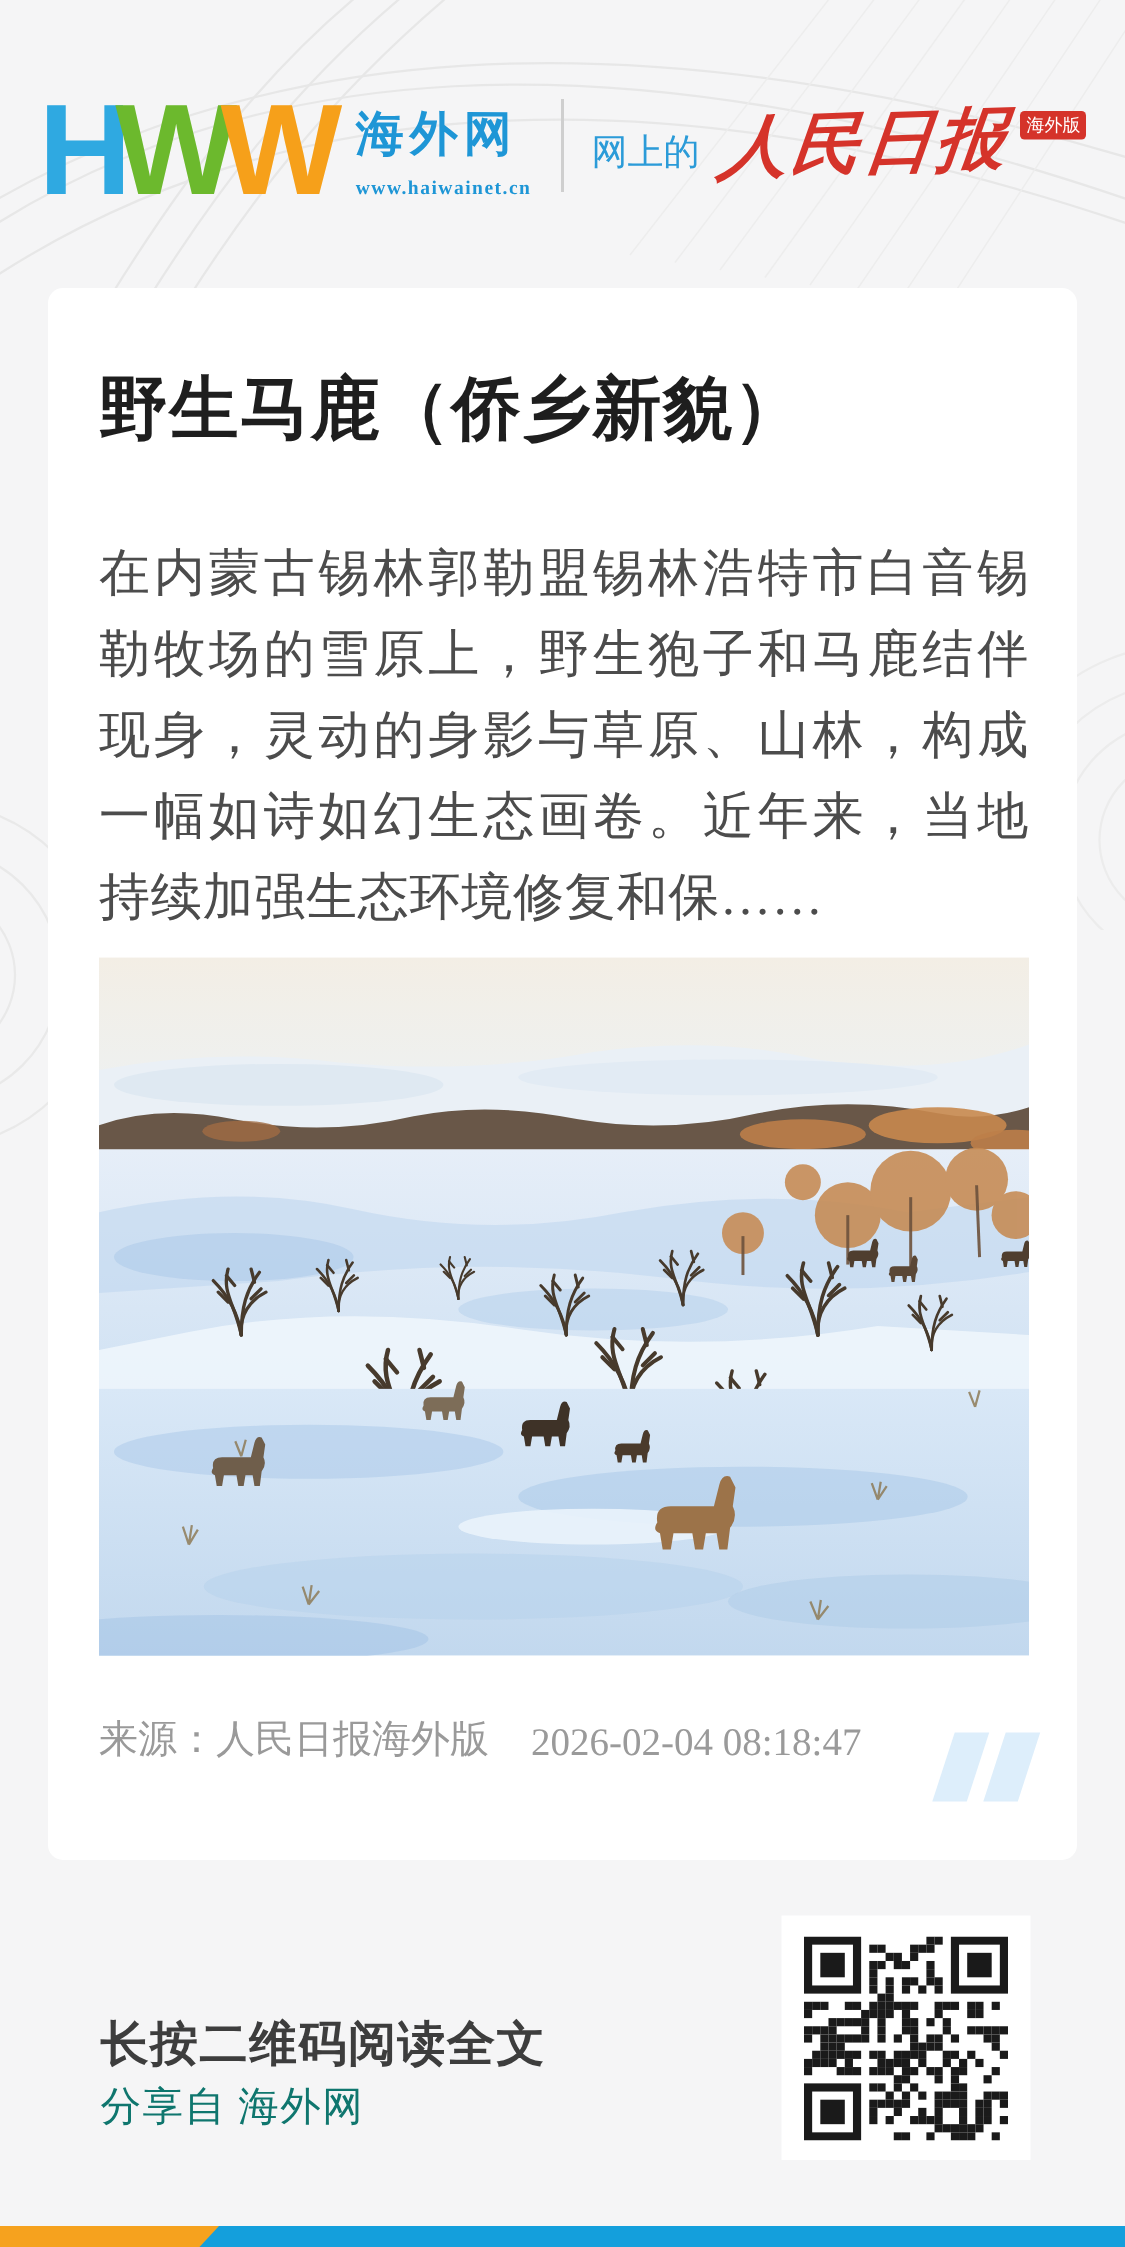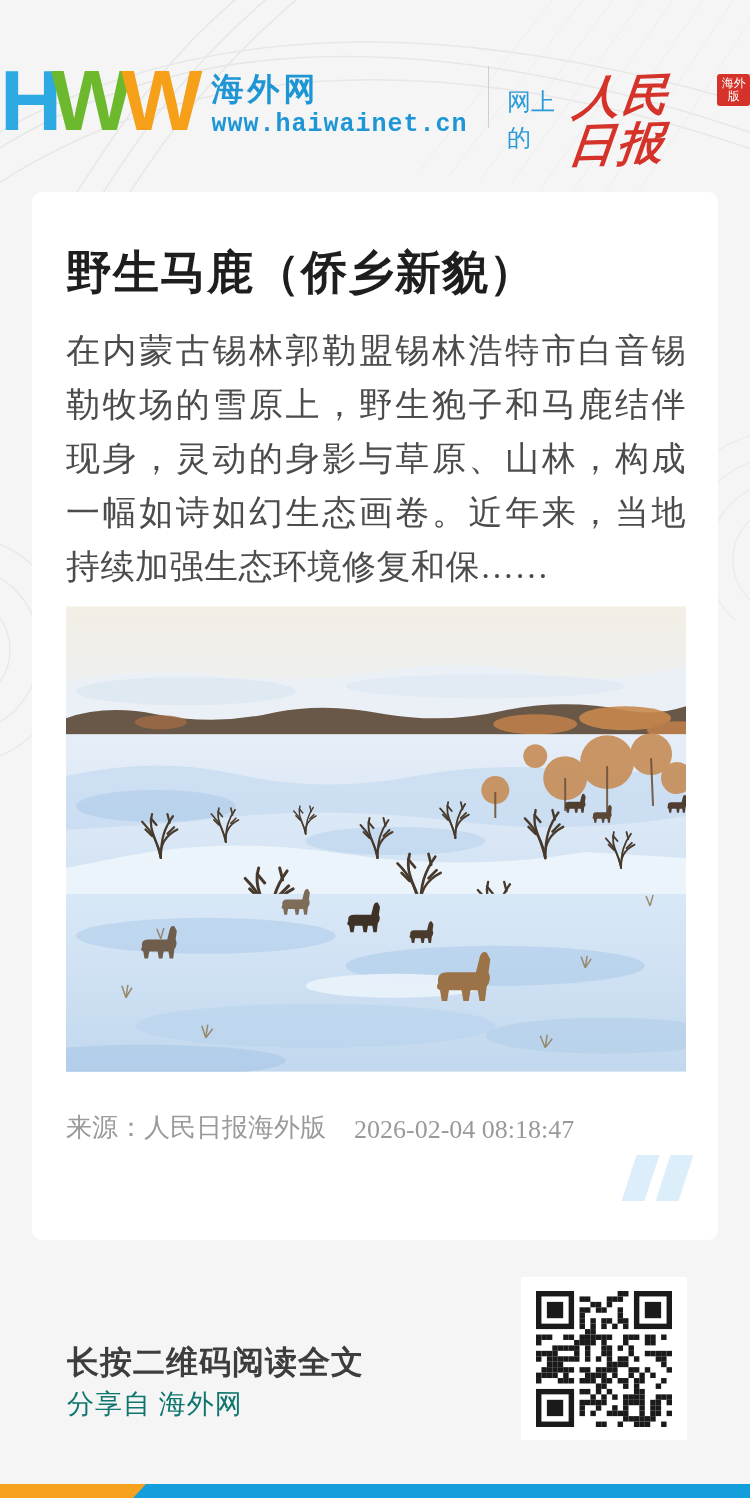--- a/index.html
+++ b/index.html
@@ -19,39 +19,39 @@
   .logo-group { display:flex; align-items:flex-start; }
   .hww { font-family:"Liberation Sans", sans-serif; font-weight:bold; font-size:86px;
          line-height:80px; letter-spacing:-7px; display:flex; }
   .hww span { text-shadow:-3px 3px 0 rgba(0,0,0,0.16), -1px 1px 0 rgba(255,255,255,0.5) inset; }
   .hww .l1 { color:#2FA9E1; }
   .hww .l2 { color:#6CB92D; margin-left:-4px; }
   .hww .l3 { color:#F6A01A; margin-left:-4px; }
   .site-col { margin-left:16px; margin-top:4px; display:flex; flex-direction:column; align-items:flex-start; }
   .site-name { color:#1E96D6; font-weight:bold; font-size:32px; line-height:50px; letter-spacing:4px;
                font-family:"Liberation Serif", serif; }
-  .site-url { color:#1E96D6; font-weight:bold; font-size:25px; line-height:22px; letter-spacing:1px;
-              font-family:Liberation Mono, monospace; }
+  .site-url { color:#1E96D6; font-weight:bold; font-size:13px; line-height:22px; letter-spacing:1px;
+              font-family:Liberation Serif, serif; }
   .v-divider { width:2px; height:62px; background:#cfcfcf; margin:6px 18px 0 20px; }
   .tagline { color:#2B9BD8; font-size:24px; line-height:36px; margin-top:24px;
              font-family:"Liberation Sans", sans-serif; }
   .brand-script { color:#D5332A; font-size:46px; line-height:48px; font-weight:bold; font-style:italic;
                   margin:12px 0 0 14px; transform:skewX(-8deg) rotate(-2deg);
                   font-family:"Liberation Serif", serif; letter-spacing:2px; }
   .brand-badge { background:#D5332A; color:#fff; width:44px; margin:14px 0 0 8px; padding:3px 2px;
                  font-size:12px; line-height:13px; border-radius:3px; text-align:center;
                  word-break:break-all; font-family:"Liberation Sans", sans-serif; }
 
   
   .card { position:absolute; left:32px; top:192px; width:686px; height:1048px;
           background:#ffffff; border-radius:10px; }
   .card-inner { padding:0 32px 0 34px; }
   .article-title { margin-top:50px; font-size:46px; line-height:62px; font-weight:bold;
                    color:#1e1e1e; letter-spacing:1px; }
-  .article-excerpt { margin-top:20px; font-size:34px; line-height:54px; color:#4c4c4c;
+  .article-excerpt { margin-top:52px; font-size:34px; line-height:54px; color:#4c4c4c;
                      text-align:justify; letter-spacing:0.5px;font-family:Liberation Serif, serif; }
   .article-photo { display:block; margin-top:12px; width:620px; height:466px; }
   .source-row { margin-top:38px; font-size:26px; color:#9a9a9a; display:flex; align-items:flex-end; }
   .source-time { margin-left:28px; }
   .quote-mark { position:absolute; left:597px; top:963px; display:flex; gap:11px;
                 transform:skewX(-18deg); }
   .quote-mark i { display:block; width:23px; height:46px; background:#ddeefb; }
 
   
   .footer-text { position:absolute; left:67px; top:1340px; display:flex; flex-direction:column; }

